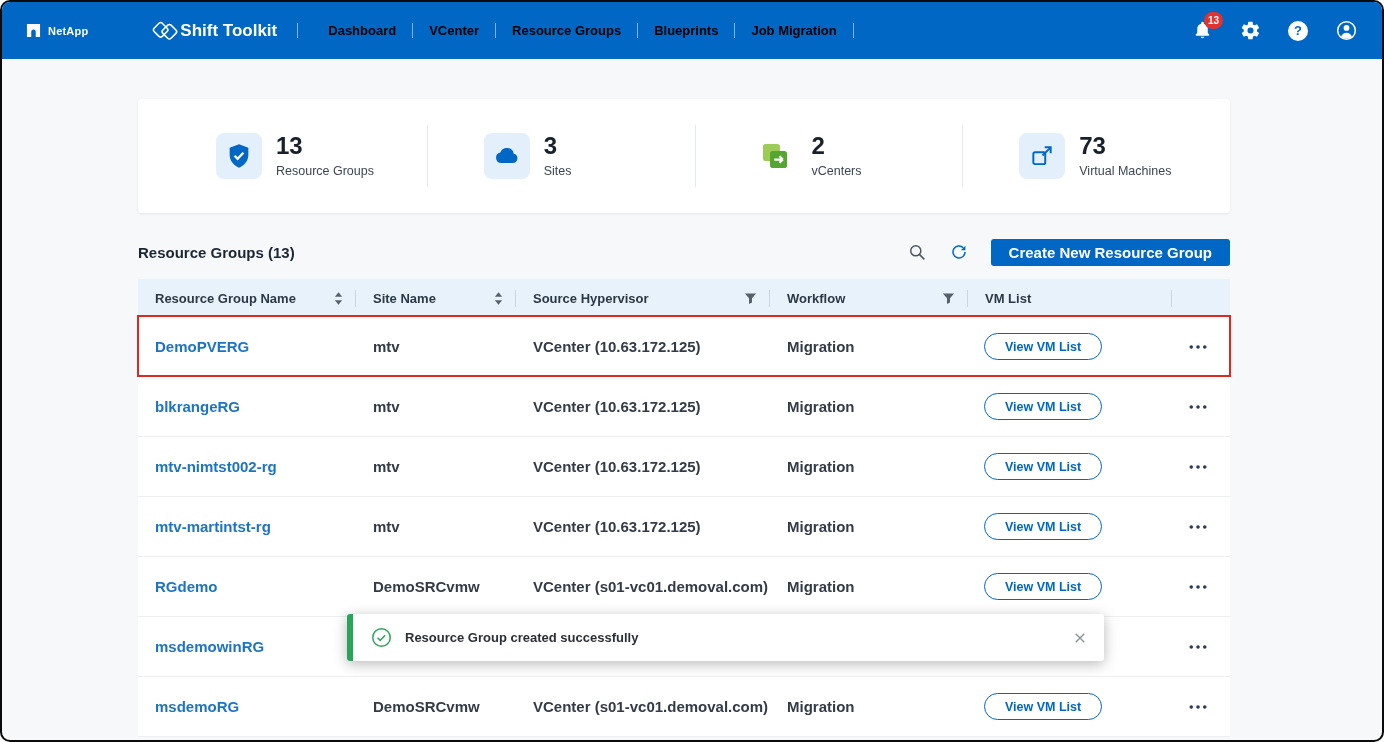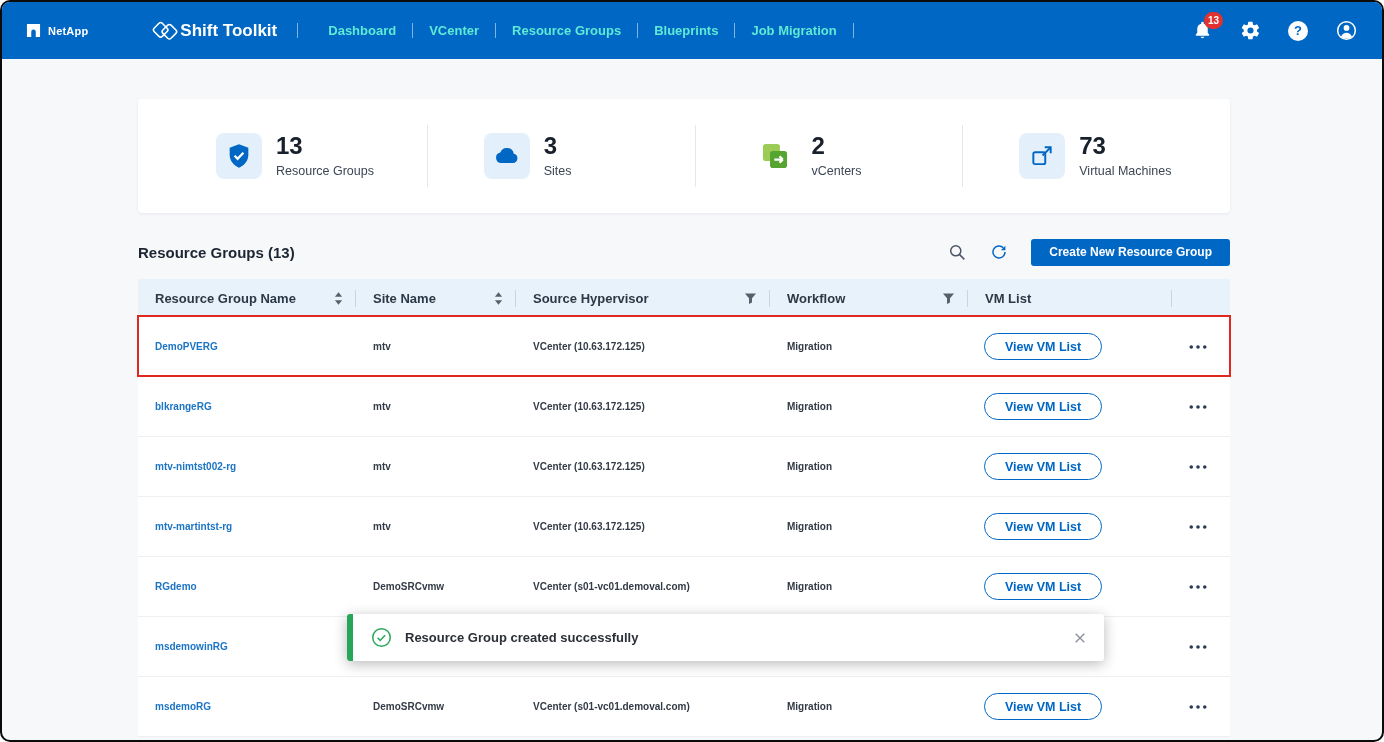--- a/index.html
+++ b/index.html
@@ -12,21 +12,21 @@
   
   .topbar{
     height:57px; background:var(--header-bg,#0067C5); color:#fff;
     display:flex; align-items:center; padding:0 24px;
   }
   .brand{ display:flex; align-items:center; gap:7px; font-size:11px; font-weight:700; letter-spacing:.2px;}
   .app{ display:flex; align-items:center; margin-left:62px; font-size:17px; font-weight:700;}
   .vbar{ width:1px; height:15px; background:rgba(255,255,255,.5); margin:0 14px 0 20px;}
   .nav{ display:flex; align-items:center; }
   .nav-item{
-    font-size:13px; font-weight:600; color:#5eead4; padding:0 16px; height:15px;
+    font-size:13px; font-weight:600; color:#000000; padding:0 16px; height:15px;
     display:flex; align-items:center; border-right:1px solid rgba(255,255,255,.5);
     cursor:pointer; white-space:nowrap;
   }
   .top-icons{ margin-left:auto; display:flex; align-items:center; gap:24px;}
   .icon-btn{ position:relative; width:24px; height:24px; display:flex; align-items:center; justify-content:center; cursor:pointer; color:#fff;}
   .badge{
     position:absolute; top:-7px; right:-9px; min-width:17px; height:17px; padding:0 4px;
     background:var(--badge-red,#e23131); border-radius:9px; font-size:10px; font-weight:700;
     display:flex; align-items:center; justify-content:center; color:#fff;
   }
@@ -53,21 +53,21 @@
   .mslogo{ display:flex; align-items:center; gap:5px; color:#0078D4; }
   .mslogo-text{ font-size:7.5px; font-weight:700; color:#5a6470; line-height:1.25; }
   
   .section-head{ display:flex; align-items:center; height:30px; margin-bottom:12px; }
   .section-title{ font-size:15px; font-weight:700; color:#1c2633; }
   .section-tools{ margin-left:auto; display:flex; align-items:center; gap:22px; }
   .tool-icon{ width:20px; height:20px; color:#4a5462; cursor:pointer; display:flex; align-items:center; justify-content:center;}
   .tool-icon.blue{ color:var(--accent,#0067C5); }
   .create-btn{
     height:27px; padding:0 18px; border:none; border-radius:3px; cursor:pointer;
-    background:var(--accent,#0067C5); color:#fff; font-size:12px; font-weight:700;
+    background:var(--accent,#0067C5); color:#fff; font-size:15px; font-weight:700;
     font-family:"Liberation Sans", sans-serif;
   }
   
   .rg-table{ background:#a21caf; }
   .t-head, .t-row{
     display:grid;
     grid-template-columns:218px 160px 254px 198px 204px 1fr;
     align-items:center;
   }
   .t-head{ background:var(--table-header-bg,#e7f2fb); height:38px; }
@@ -76,21 +76,21 @@
     padding:0 12px 0 17px; height:17px; font-size:13px; font-weight:700; color:#2c3845;
     border-right:1px solid #c7d6e2; cursor:pointer; white-space:nowrap;
   }
   .th.no-border{ border-right:none; }
   .th .hicon{ color:#55606c; display:flex; align-items:center; }
   .t-row{ height:60px; background:#fff; border-bottom:1px solid #edf0f3; position:relative; }
   .t-row.highlight::after{
     content:""; position:absolute; left:-1px; right:-1px; top:-2px; bottom:-1px;
     border:2px solid var(--highlight-red,#df281f); pointer-events:none; z-index:5;
   }
-  .cell{ padding-left:17px; font-size:10px; font-weight:600; color:#333b46; white-space:nowrap; overflow:hidden;}
+  .cell{ padding-left:17px; font-size:15px; font-weight:600; color:#333b46; white-space:nowrap; overflow:hidden;}
   .cell a{ color:#1b74c4; text-decoration:none; cursor:pointer; }
   .vm-btn{
     margin-left:16px; height:27px; padding:0 20px; border-radius:15px; cursor:pointer;
     border:1.5px solid var(--accent,#0067C5); color:var(--accent,#0067C5); background:#fff;
     font-size:12.5px; font-weight:700; font-family:"Liberation Sans", sans-serif;
   }
   .actions-cell{ display:flex; justify-content:center; align-items:center; padding-right:6px;}
   .dots-btn{ background:none; border:none; cursor:pointer; color:#2b3a55; display:flex; align-items:center;}
   
   .toast{

